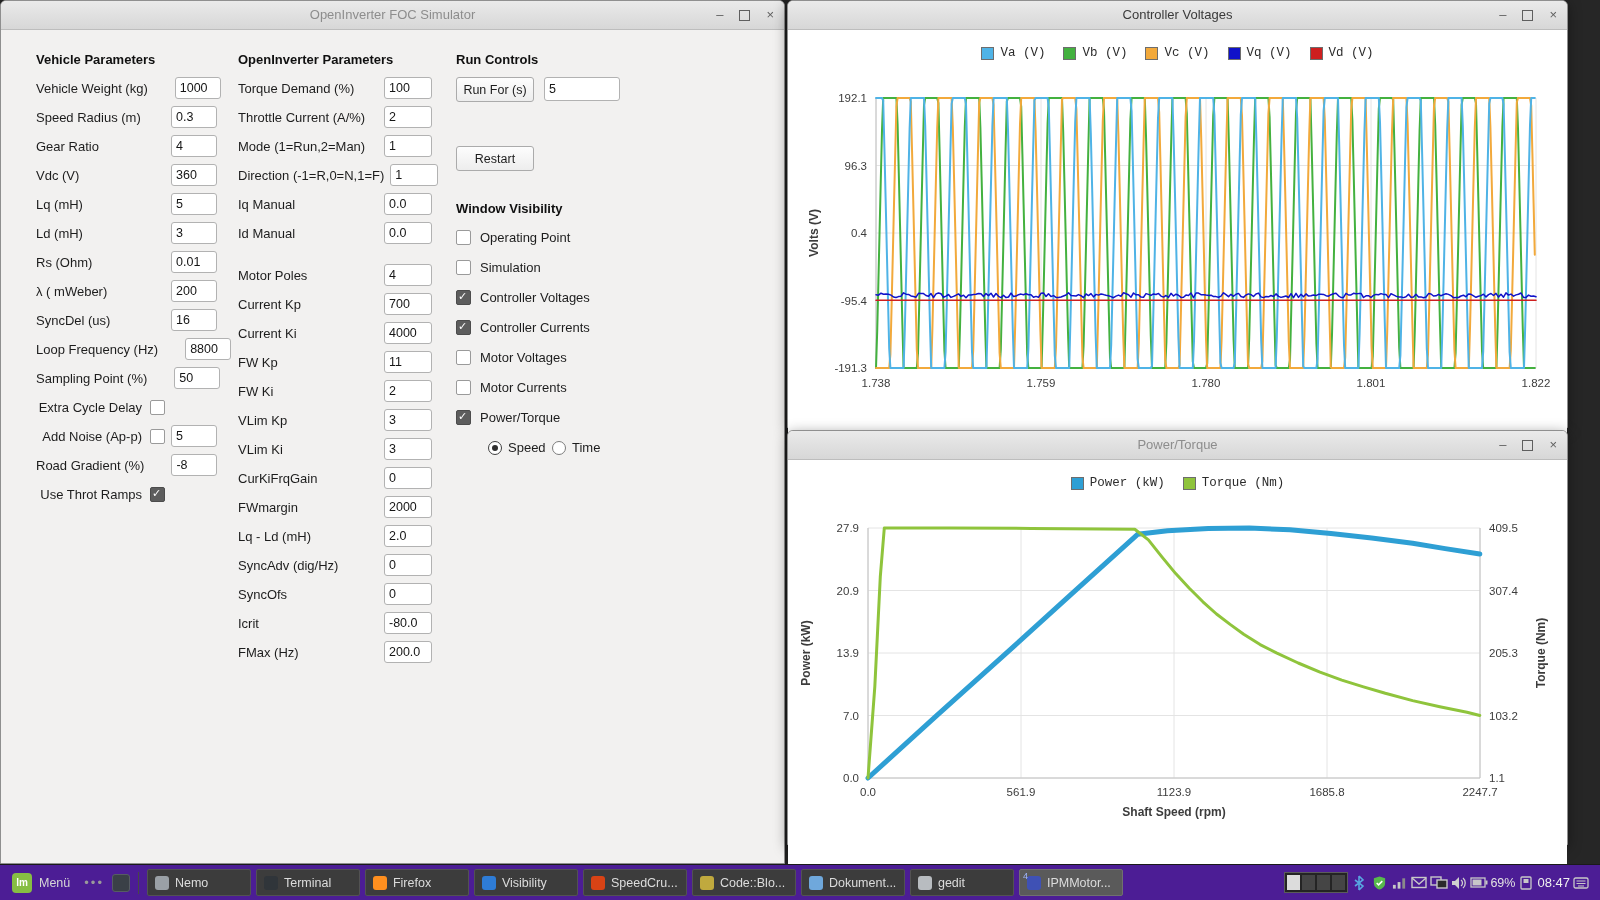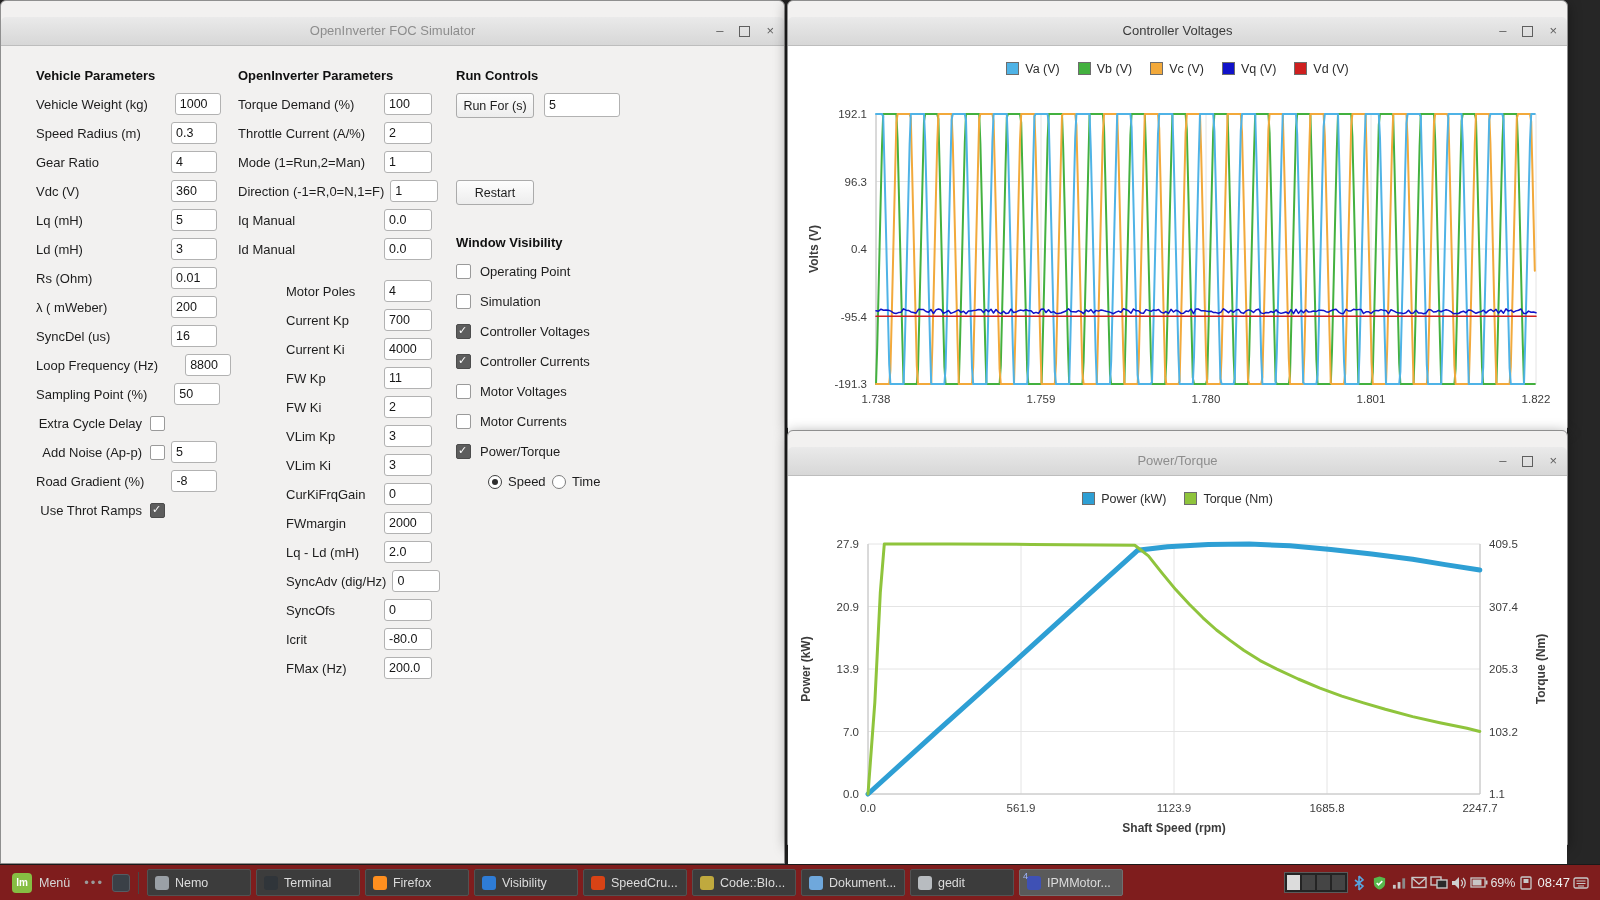--- a/index.html
+++ b/index.html
@@ -1,65 +1,65 @@
 <!DOCTYPE html>
 <html><head>
 <meta charset="utf-8">
 <style>
   html,body{margin:0;padding:0;}
   body{width:1600px;height:900px;background:#262626;font-family:"Liberation Sans",sans-serif;overflow:hidden;position:relative;}
 
   
   .window{position:absolute;background:#f2f1f0;border:1px solid #8f8f8f;border-radius:6px 6px 0 0;box-shadow:0 3px 14px rgba(0,0,0,.4);box-sizing:border-box;}
-  .titlebar{height:28px;background:linear-gradient(#eaeaea,#d7d7d7);border-bottom:1px solid #bdbdbd;position:relative;border-radius:5px 5px 0 0;margin-top:16px;}
+  .titlebar{height:28px;background:linear-gradient(#eaeaea,#d7d7d7);border-bottom:1px solid #bdbdbd;position:relative;border-radius:5px 5px 0 0;}
   .titlebar .title{position:absolute;left:0;right:0;top:0;line-height:28px;text-align:center;font-size:13px;color:#8d8d8d;}
   .window.active .titlebar .title{color:#3a3a3a;}
   .winbtns{position:absolute;right:10px;top:0;height:28px;display:flex;align-items:center;gap:16px;}
   .wbtn{font-size:13px;color:#5f5f5f;line-height:14px;cursor:default;}
   .wbtn.max{width:9px;height:9px;border:1.5px solid #5f5f5f;}
 
   
   .sim-content{position:relative;height:834px;font-size:13px;color:#1d1d1d;}
   .col{position:absolute;top:22px;}
   .col-vehicle{left:35px;width:181px;}
   .col-oi{left:237px;width:194px;}
   .col-run{left:455px;width:240px;}
   h3{font-size:13px;margin:0 0 10px;color:#101010;}
   .frow{display:grid;grid-template-columns:1fr 15px 46px;column-gap:6px;align-items:center;height:22px;margin-bottom:7px;}
   .frow2{display:grid;grid-template-columns:1fr 48px;column-gap:6px;align-items:center;height:22px;margin-bottom:7px;}
-  .rows-b{margin-top:20px;margin-left:48px;}
+  .rows-b{margin-top:20px;}
   .flabel{white-space:nowrap;}
   .flabel.ra{text-align:right;padding-right:2px;}
   .field{box-sizing:border-box;width:46px;height:22px;background:#fff;border:1px solid #b2b2b2;border-radius:3px;padding:1px 4px;font-size:12.5px;display:flex;align-items:center;color:#151515;}
   .frow2 .field{width:48px;}
   .cb{box-sizing:border-box;width:15px;height:15px;background:#fff;border:1px solid #9a9a9a;border-radius:2px;display:inline-block;position:relative;}
   .cb.checked{background:#5d5d5d;border-color:#4c4c4c;}
   .cb.checked::after{content:"✓";font-family:"DejaVu Sans",sans-serif;color:#fff;font-size:11px;position:absolute;left:1px;top:-1px;}
-  .btn{box-sizing:border-box;width:78px;height:25px;background:linear-gradient(#fdfdfd,#ededed);border:1px solid #ababab;border-radius:3px;font-size:12.5px;display:flex;align-items:center;justify-content:center;color:#1d1d1d;margin-bottom:22px;}
+  .btn{box-sizing:border-box;width:78px;height:25px;background:linear-gradient(#fdfdfd,#ededed);border:1px solid #ababab;border-radius:3px;font-size:12.5px;display:flex;align-items:center;justify-content:center;color:#1d1d1d;margin-bottom:4px;}
   .runfor{display:flex;gap:10px;margin-bottom:5px;}
   .runfor .field{width:76px;height:24px;}
   .restart{margin-top:40px;}
   .vis{margin-top:30px;}
   .vis-item{display:flex;align-items:center;gap:9px;height:22px;margin-bottom:8px;}
   .radio-row{display:flex;align-items:flex-end;margin:12px 0 0 32px;}
   .radio{box-sizing:border-box;width:14px;height:14px;border:1px solid #7c7c7c;border-radius:50%;background:#fff;display:inline-block;position:relative;flex:0 0 auto;}
   .radio.on{border-color:#3f3f3f;}
   .radio.on::after{content:"";position:absolute;left:3px;top:3px;width:6px;height:6px;border-radius:50%;background:#2f2f2f;}
   .radio-item{display:flex;align-items:center;gap:6px;}
   .radio-item.clipped{width:64px;overflow:hidden;white-space:nowrap;}
 
   
   .chart-content{background:#fff;height:100%;border-radius:0 0 2px 2px;}
   .legend{display:flex;justify-content:center;align-items:center;gap:18px;height:38px;font-size:12.5px;color:#2c2c2c;padding-top:4px;}
-  .lg-item{display:flex;align-items:flex-start;gap:6px;}
+  .lg-item{display:flex;align-items:flex-end;gap:6px;font-family:Liberation Mono, monospace;}
   .lg-swatch{width:11px;height:11px;border:1px solid #6d6d6d;display:inline-block;}
   svg text{font-family:"Liberation Sans",sans-serif;}
 
   
-  .taskbar{position:absolute;left:0;bottom:0;width:1600px;height:36px;background:#7f1d1d;border-top:1px solid #1a1a1a;display:flex;align-items:center;gap:8px;padding:0 6px;box-sizing:border-box;color:#d6d6d6;font-size:12.5px;}
+  .taskbar{position:absolute;left:0;bottom:0;width:1600px;height:36px;background:#4c1d95;border-top:1px solid #1a1a1a;display:flex;align-items:center;gap:8px;padding:0 6px;box-sizing:border-box;color:#d6d6d6;font-size:12.5px;}
   .menu-btn{display:flex;align-items:center;gap:7px;padding:0 6px;height:30px;}
   .mint-icon{width:20px;height:20px;background:#86be43;border-radius:4px;color:#fff;font-weight:bold;font-size:10px;display:flex;align-items:center;justify-content:center;}
   .tb-dots{color:#9a9a9a;letter-spacing:2px;font-size:13px;}
   .tb-mini{width:16px;height:16px;background:#3a4047;border:1px solid #565c63;border-radius:3px;}
   .tb-sep{width:1px;height:22px;background:#474747;}
   .tb-windows{display:flex;gap:5px;}
   .tb-win{box-sizing:border-box;width:104px;height:27px;background:#3c3c3c;border:1px solid #525252;border-radius:2px;display:flex;align-items:center;gap:6px;padding:0 7px;position:relative;}
   .tb-win.active{background:#5a5a5a;border-color:#707070;}
   .tb-win .appic{width:14px;height:14px;border-radius:3px;flex:0 0 auto;}
   .tb-win .tlabel{white-space:nowrap;overflow:hidden;text-overflow:clip;color:#dcdcdc;text-align:center;}

